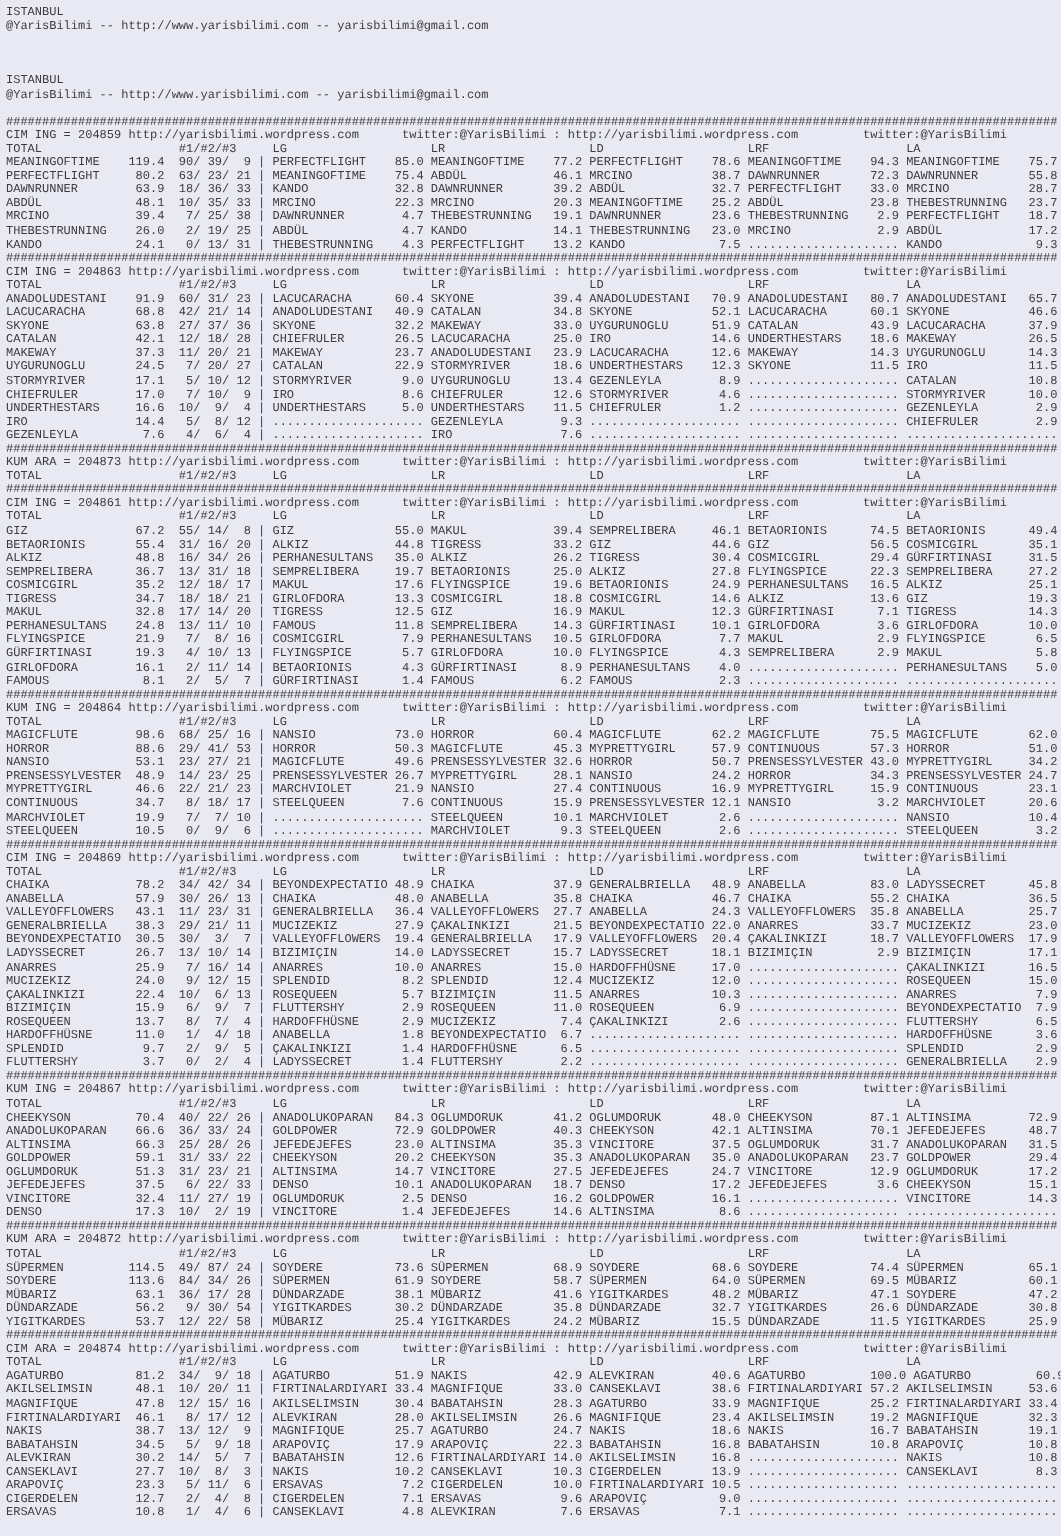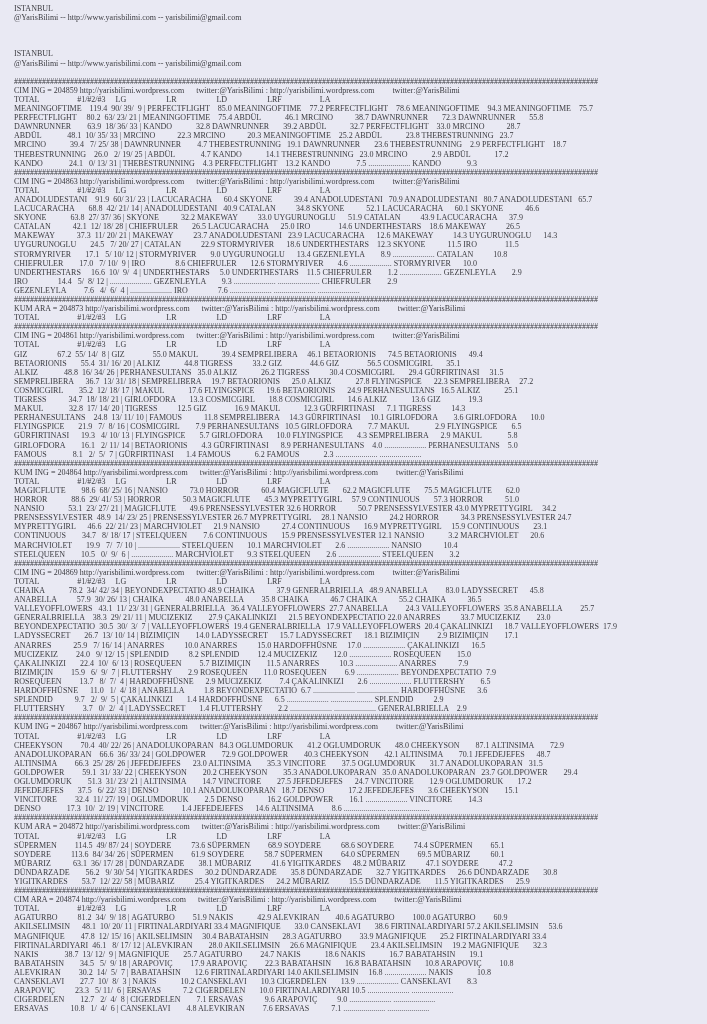--- a/index.html
+++ b/index.html
@@ -3,22 +3,22 @@
 <meta charset="utf-8">
 <style>
   html,body{margin:0;padding:0}
   body{
     width:707px;height:1024px;
     background:#e9e9f3;
     overflow:hidden;
   }
   #report{
     margin:0;
-    padding:4px 0 0 14px;
-    font-family:Liberation Serif, serif;
+    padding:4px 0 0 4px;
+    font-family:Liberation Mono, monospace;
     font-size:8px;
     color:#3b3b40;
   }
   .ln{
     display:block;
     height:9.1px;
     line-height:9.1px;
     white-space:pre;
   }
 </style>

